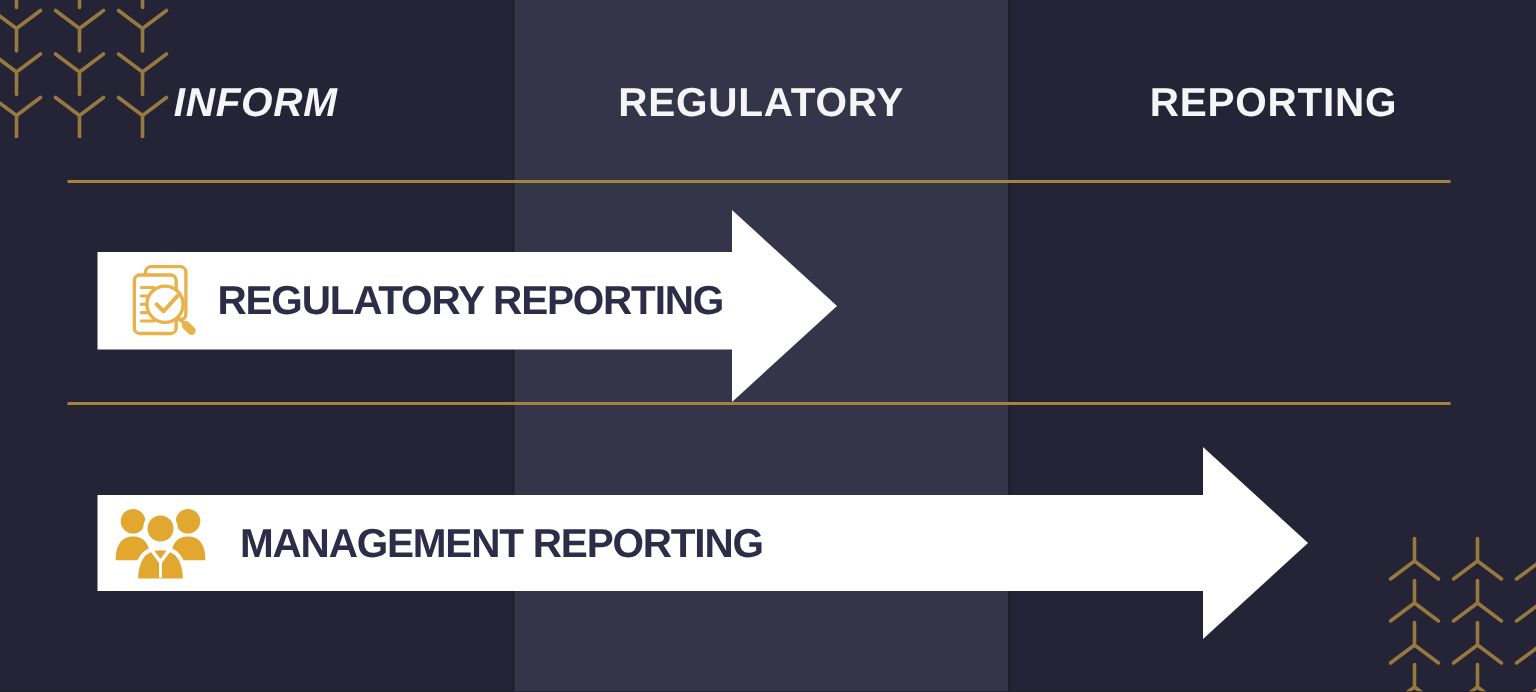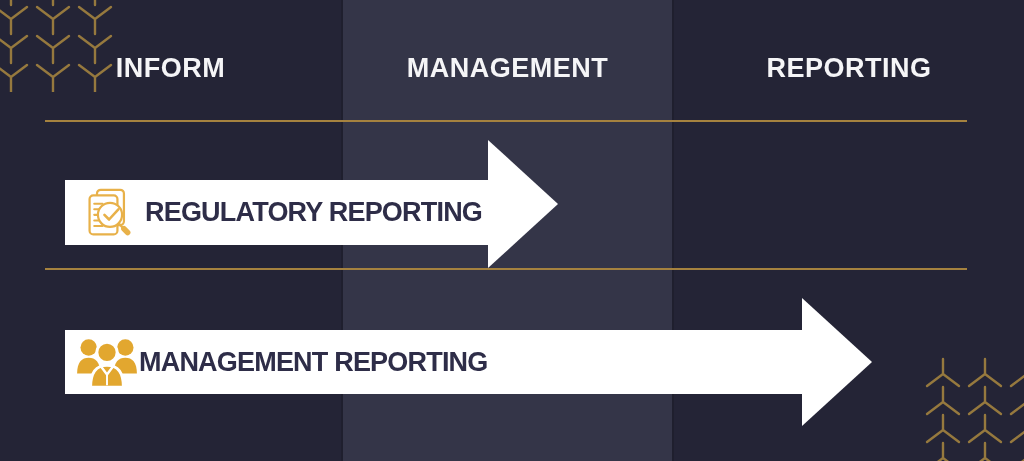--- a/index.html
+++ b/index.html
@@ -47,41 +47,41 @@
     display:flex;
   }
   .header-cell{
     text-align:center;
     color:var(--header-text);
     font-size:27px;
     font-weight:700;
     letter-spacing:0.5px;
     line-height:32px;
   }
-  .header-cell.c1{width:341px;}
+  .header-cell.c1{width:341px;font-style:italic;}
   .header-cell.c2{width:333px;}
   .header-cell.c3{width:350px;}
   
   .divider{
     position:absolute;
     left:45px;width:922px;height:2px;
     background:var(--divider-gold);
   }
   .divider.d1{top:120px;}
   .divider.d2{top:268px;}
   
   .arrow-body{
     position:absolute;
     background:var(--arrow-fill);
     display:flex;
     align-items:center;
     box-sizing:border-box;
   }
-  .arrow-body.r1{left:65px;top:180px;width:423px;height:65px;padding-left:16px;gap:6px;text-align:right;}
-  .arrow-body.r2{left:65px;top:330px;width:737px;height:64px;padding-left:11px;gap:1px;}
+  .arrow-body.r1{left:65px;top:168px;width:423px;height:65px;padding-left:16px;gap:6px;text-align:right;}
+  .arrow-body.r2{left:65px;top:330px;width:737px;height:64px;padding-left:11px;gap:22px;}
   .arrow-head{
     position:absolute;
     width:0;height:0;
     border-top:64px solid transparent;
     border-bottom:64px solid transparent;
     border-left:70px solid var(--arrow-fill);
   }
   .arrow-head.r1{left:488px;top:140px;}
   .arrow-head.r2{left:802px;top:298px;}
   .arrow-label{
@@ -136,21 +136,21 @@
     <use href="#yti" x="51" y="73"></use>
       <use href="#yti" x="93" y="73"></use>
       <use href="#yti" x="135" y="73"></use>
     <use href="#yti" x="51" y="101"></use>
       <use href="#yti" x="93" y="101"></use>
       <use href="#yti" x="135" y="101"></use>
   </svg>
 
   <div class="headers">
     <div class="header-cell c1">INFORM</div>
-    <div class="header-cell c2">MANAGEMENT</div>
+    <div class="header-cell c2">REGULATORY</div>
     <div class="header-cell c3">REPORTING</div>
   </div>
 
   <div class="divider d1"></div>
   <div class="divider d2"></div>
 
   <div class="arrow-body r1">
     <span class="icon-wrap">
       <svg class="icon-doc" width="58" height="52" viewBox="0 0 62 56">
         <rect class="pg" x="17" y="3" width="29" height="38" rx="4" stroke-width="2.4"></rect>

